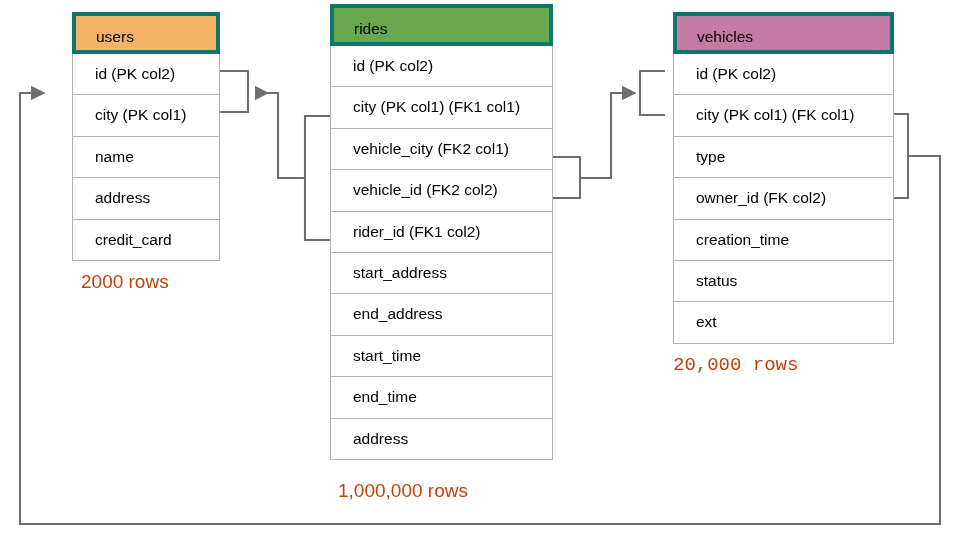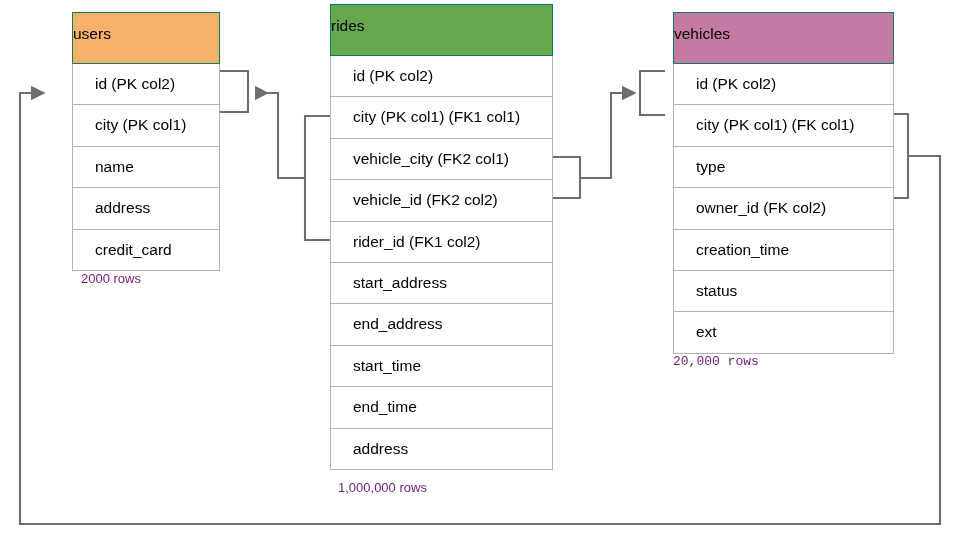--- a/index.html
+++ b/index.html
@@ -28,44 +28,44 @@
     height: 540px;
     pointer-events: none;
   }
   .table {
     position: absolute;
     box-sizing: border-box;
     background: #ffffff;
   }
   .tbl-header {
     box-sizing: border-box;
-    height: 52px;
+    height: 42px;
     line-height: 42px;
-    padding: 0 0 0 0;
+    padding: 0 0 0 20px;
     font-size: 15.5px;
-    border: 1px solid #0f766e;
+    border: 4px solid #0f766e;
     overflow: hidden;
     white-space: nowrap;
   }
   .tbl-row {
     box-sizing: border-box;
     height: 41.4px;
     line-height: 40px;
     padding: 0 0 0 22px;
     font-size: 15.5px;
     border: 1px solid #b3b3b3;
     border-top: none;
     background: #ffffff;
     overflow: hidden;
     white-space: nowrap;
   }
   .rowcount {
     position: absolute;
-    font-size: 13px;
-    color: #701a75;
+    font-size: 19px;
+    color: #c2410c;
     white-space: nowrap;
   }
 </style>
 </head>
 <body>
 
 <div id="canvas">
 
   <svg class="wires" viewBox="0 0 960 540" xmlns="http://www.w3.org/2000/svg">
     <defs>

